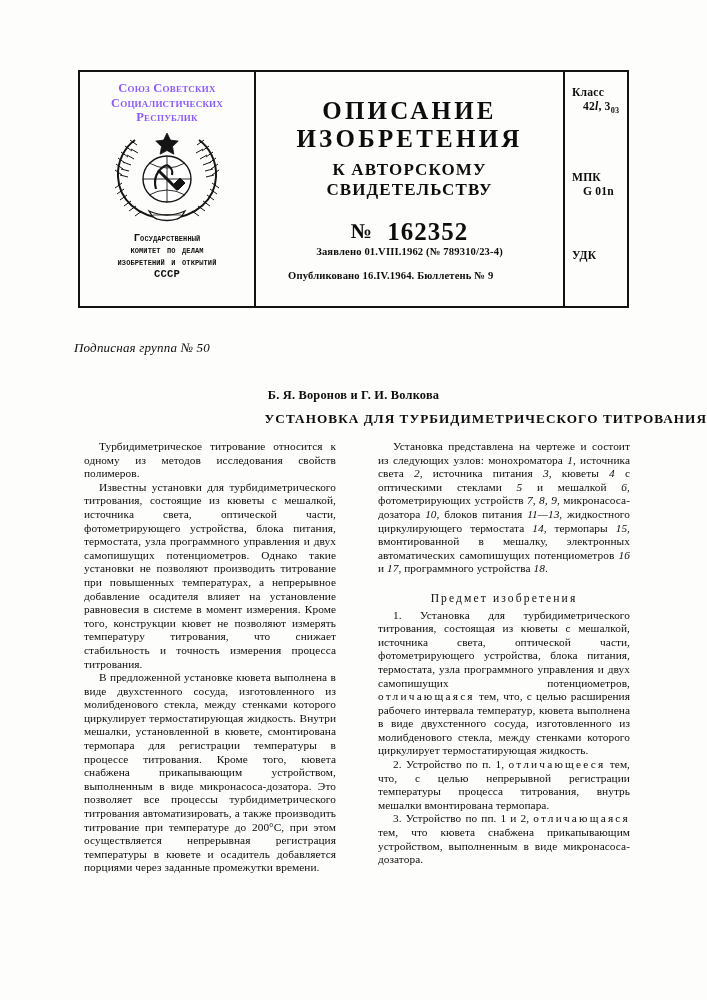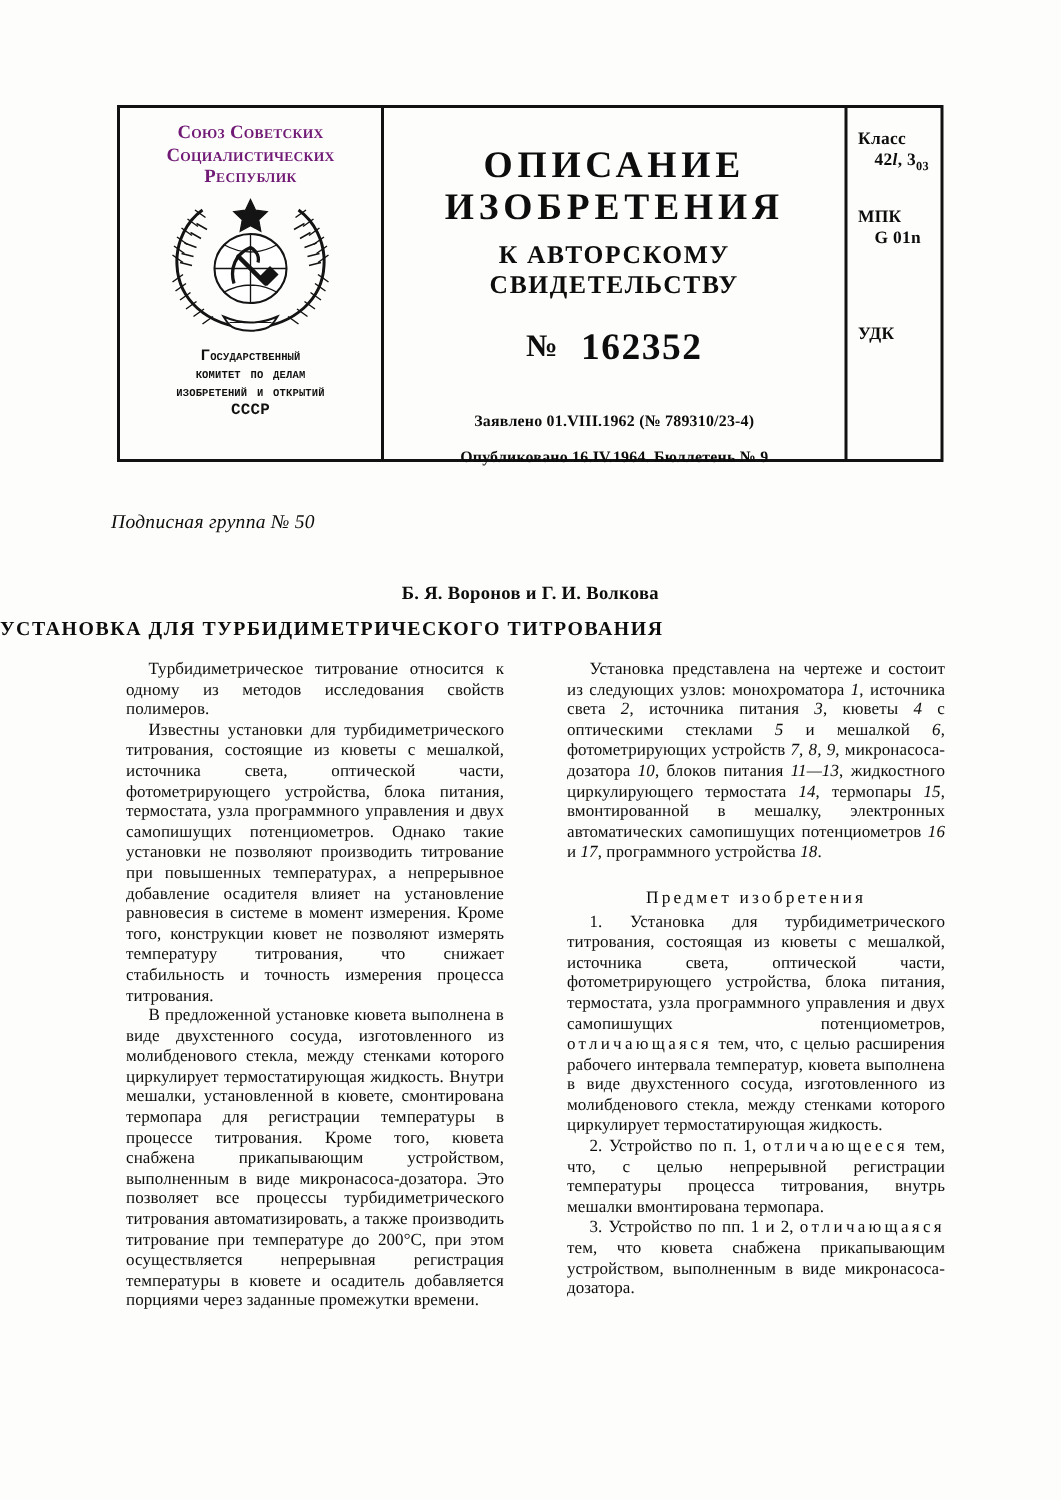--- a/index.html
+++ b/index.html
@@ -57,21 +57,21 @@
   }
 
   
   .emblem-title {
     text-align: center;
     line-height: 1.16;
     font-size: 12.5px;
     letter-spacing: .2px;
     font-variant: small-caps;
     font-weight: 700;
-    color: #701a75;
+    color: #8b5cf6;
   }
   .emblem-title div { white-space: nowrap; }
 
   .emblem-art {
     width: 116px;
     height: 104px;
     margin: 2px auto 1px auto;
   }
   .emblem-art svg { display:block; }
 
@@ -117,41 +117,40 @@
     letter-spacing: 1px;
     margin-top: 18px;
   }
   .patnum .no {
     font-size: 21px;
     vertical-align: 2px;
   }
   .filing {
     text-align: center;
     font-size: 10.6px;
-    margin-top: 30px;
     letter-spacing: .15px;
     font-weight: 600;
   }
   .published {
-    text-align: center;
     font-size: 10.6px;
     margin-top: 13px;
     letter-spacing: .15px;
     font-weight: 600;
+    margin-left: 32px;
   }
 
   
   .rlab {
     font-size: 11.6px;
     font-weight: 700;
     line-height: 1.22;
     letter-spacing: .2px;
   }
   .rlab .sub { padding-left: 11px; display:block; font-weight:700;}
-  .rlab.mpk { margin-top: 22px; }
+  .rlab.mpk { margin-top: 55px; }
   .rlab.udk { margin-top: 50px; }
   .ital { font-style: italic; }
   .sub-digits { font-size: 8.2px; vertical-align: -3px; }
 
   
   .subgroup {
     position: absolute;
     left: 74px;
     top: 340px;
     font-style: italic;
@@ -166,21 +165,21 @@
     width: 707px;
     text-align: center;
     font-size: 12.4px;
     font-weight: 700;
     letter-spacing: .2px;
   }
   .doc-title {
     position: absolute;
     left: 0; top: 411px;
     width: 707px;
-    text-align: left;
+    text-align: right;
     font-size: 13.2px;
     font-weight: 700;
     letter-spacing: 1.05px;
   }
 
   
   .cols {
     position: absolute;
     left: 84px;
     top: 440px;

